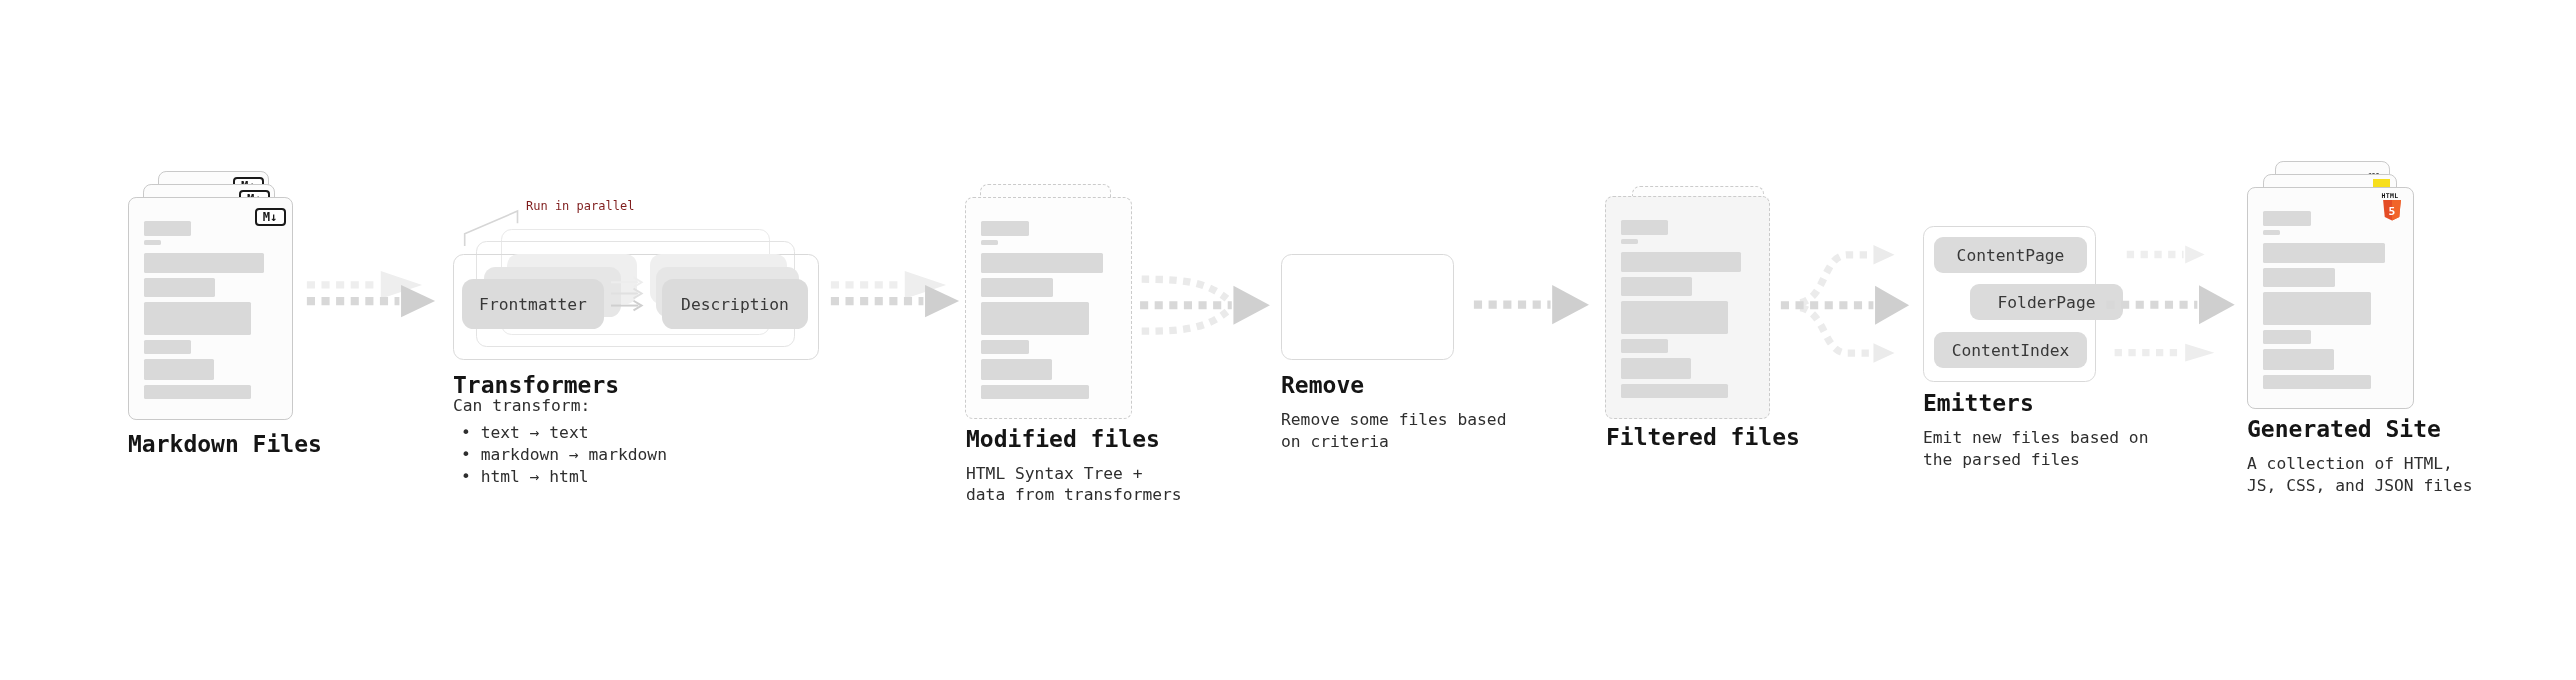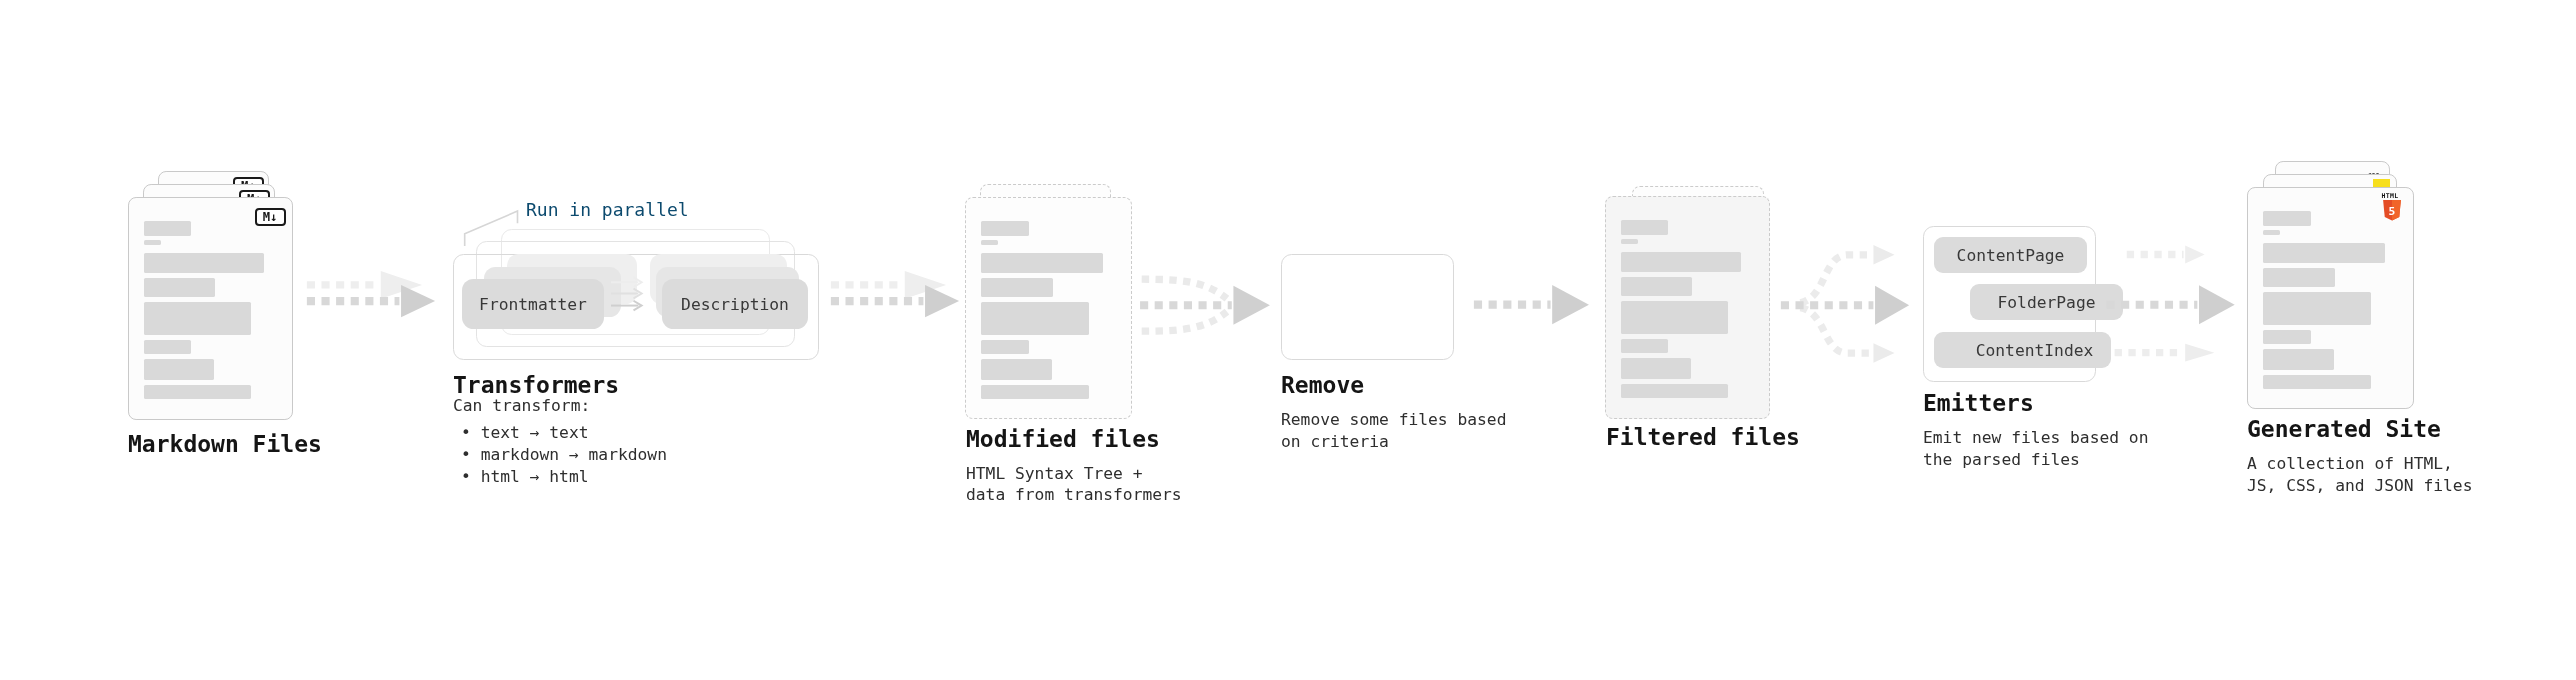--- a/index.html
+++ b/index.html
@@ -36,21 +36,21 @@
   .ghost1 { background:#e6e6e6; }
   .ghost2 { background:#efefef; }
 
   .panel { position:absolute; border:1.6px solid #d9d9d9; border-radius:10.6px; box-sizing:border-box; background:#ffffff; }
   .emit-pill { border-radius:9px; }
 
   
   .stage-title { position:absolute; font-size:23px; line-height:24.4px; font-weight:bold; color:#151515; white-space:nowrap; }
   .desc { position:absolute; font-size:16.3px; line-height:22px; color:#2e2e2e; white-space:nowrap; }
   .desc .indent { padding-left:8.1px; }
-  .annotation { position:absolute; font-size:18px; color:#0c4a6e; white-space:nowrap; }
+  .annotation { position:absolute; font-size:12px; color:#7f1d1d; white-space:nowrap; }
 
   
   .css-badge { position:absolute; text-align:center; font-size:6.5px; font-weight:bold; color:#111; line-height:6.5px; }
   .css-bar { width:13px; height:3.3px; margin-top:0.8px; }
   .js-badge { position:absolute; width:17px; height:8.1px; }
   .html5-badge { position:absolute; width:21px; text-align:left; }
   .html5-word { font-size:6.5px; font-weight:bold; color:#111; letter-spacing:0.4px; line-height:7.3px; }
 </style>
 </head>
 <body>
@@ -190,21 +190,21 @@
     <polygon points="120,5 120,29 146,17" fill="#ebebeb"></polygon>
     <path d="M 30,82 C 62,88 58,138 88,138 L 116,138" fill="none" stroke="#ebebeb" stroke-width="9" stroke-dasharray="9 8"></path>
     <polygon points="120,126 120,150 146,138" fill="#ebebeb"></polygon>
     <line x1="6" y1="79" x2="120" y2="79" stroke="#d8d8d8" stroke-width="10" stroke-dasharray="10 8"></line>
     <polygon points="122,55 122,103 164,79" fill="#cfcfcf"></polygon>
   </svg>
 
   <div class="panel" style="left:1923px; top:226px; width:173px; height:156px;"></div>
   <div class="pill emit-pill" style="left:1934px; top:237px; width:153px; height:36px;">ContentPage</div>
   <div class="pill emit-pill" style="left:1934px; top:284px; width:153px; height:36px;margin-left:36px;">FolderPage</div>
-  <div class="pill emit-pill" style="left:1934px; top:332px; width:153px; height:36px;padding-left:24px;">ContentIndex</div>
+  <div class="pill emit-pill" style="left:1934px; top:332px; width:153px; height:36px;">ContentIndex</div>
   <div class="stage-title" style="left:1923px; top:391px;">Emitters</div>
   <div class="desc" style="left:1923px; top:427px;">
     <div>Emit new files based on</div>
     <div>the parsed files</div>
   </div>
 
   <svg class="abs" style="left:2100px; top:242px;" width="142" height="124" viewBox="0 0 175 152">
     <line x1="33" y1="15" x2="103" y2="15" stroke="#eeeeee" stroke-width="9" stroke-dasharray="9 8"></line>
     <polygon points="105,4 105,26 129,15" fill="#eeeeee"></polygon>
     <line x1="8" y1="77" x2="120" y2="77" stroke="#d8d8d8" stroke-width="10" stroke-dasharray="10 8"></line>

